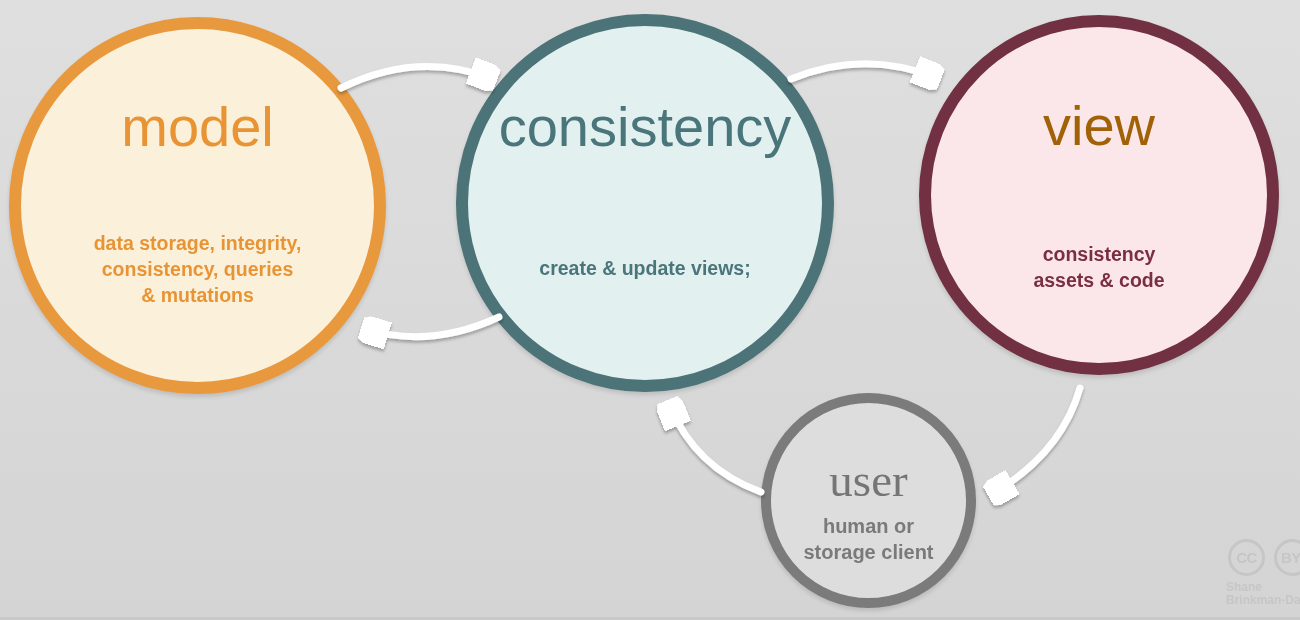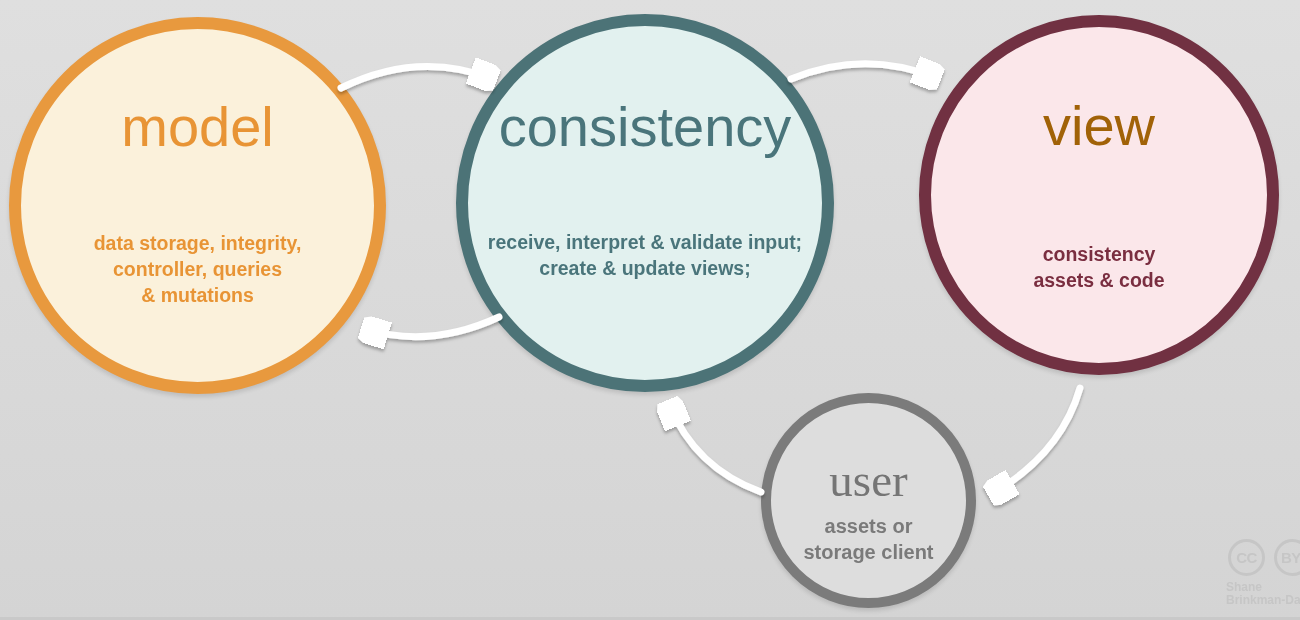--- a/index.html
+++ b/index.html
@@ -80,45 +80,45 @@
 </style>
 </head>
 <body>
 
 <div class="canvas">
 
   <div class="node node-model">
     <div class="title">model</div>
     <div class="desc">
       <span>data storage, integrity,</span><br>
-      <span>controller, queries</span><br>
+      <span>consistency, queries</span><br>
       <span>&amp; mutations</span>
     </div>
   </div>
 
   <div class="node node-controller">
     <div class="title">consistency</div>
     <div class="desc">
-      <span>receive, interpret &amp; validate input;</span><br>
+      <br>
       <span>create &amp; update views;</span><br>
     </div>
   </div>
 
   <div class="node node-view">
     <div class="title">view</div>
     <div class="desc">
       <span>consistency</span><br>
       <span>assets &amp; code</span>
     </div>
   </div>
 
   <div class="node node-user">
     <div class="title">user</div>
     <div class="desc">
-      <span>assets or</span><br>
+      <span>human or</span><br>
       <span>storage client</span>
     </div>
   </div>
 
   <svg class="arrows" viewBox="0 0 1300 620">
     <defs>
       <marker id="ah" viewBox="0 0 10 10" refX="8.5" refY="5" markerWidth="4" markerHeight="4" orient="auto-start-reverse">
         <path d="M 0.5 0.6 L 10 5 L 0.5 9.4 L 3.4 5 Z" fill="#ffffff"></path>
       </marker>
       <filter id="ashadow" x="-20%" y="-20%" width="140%" height="140%">

